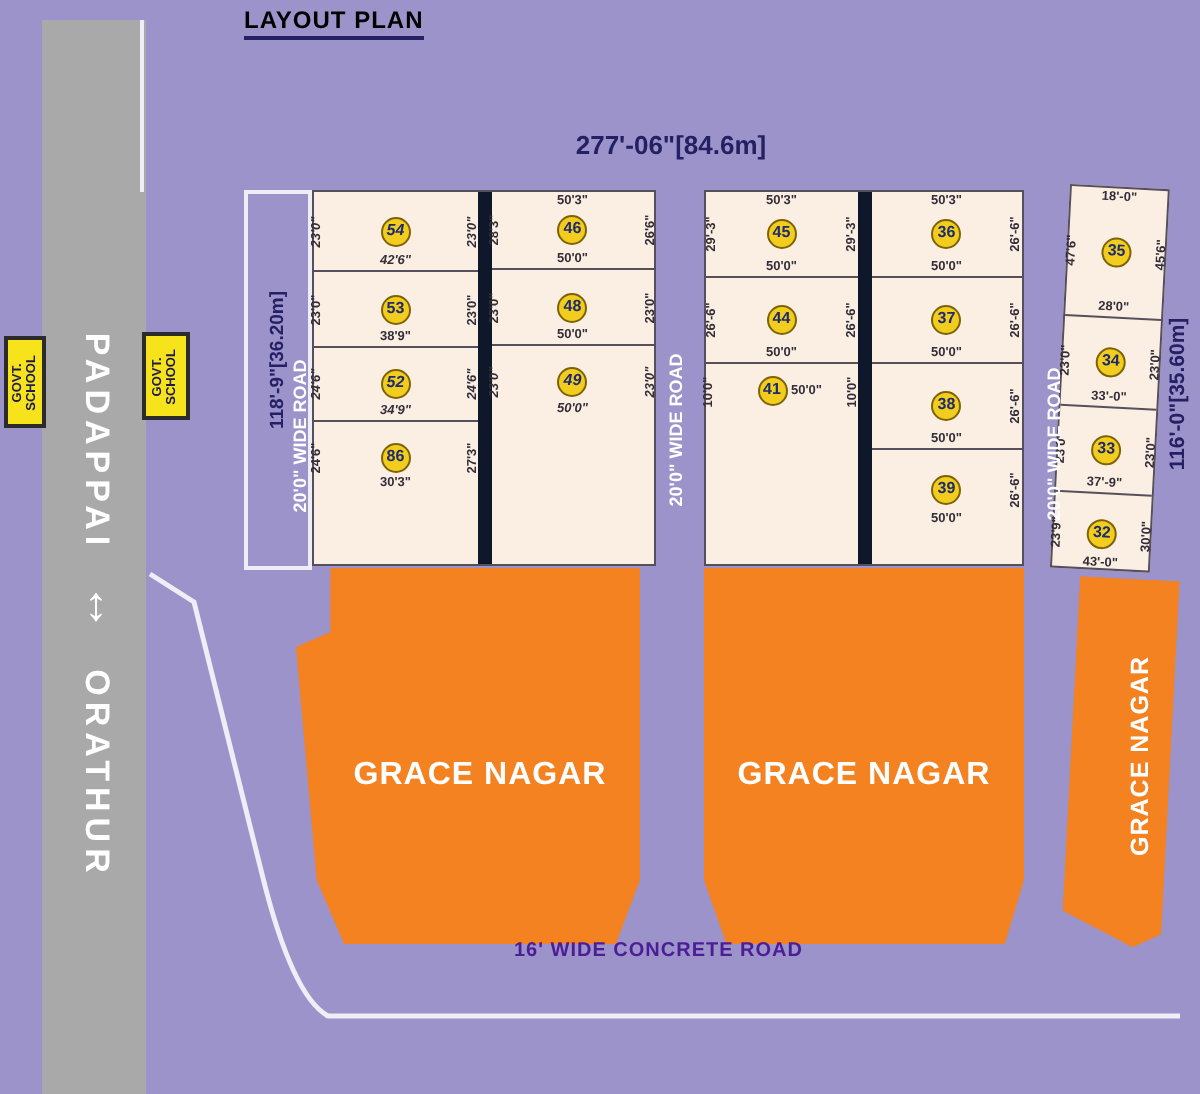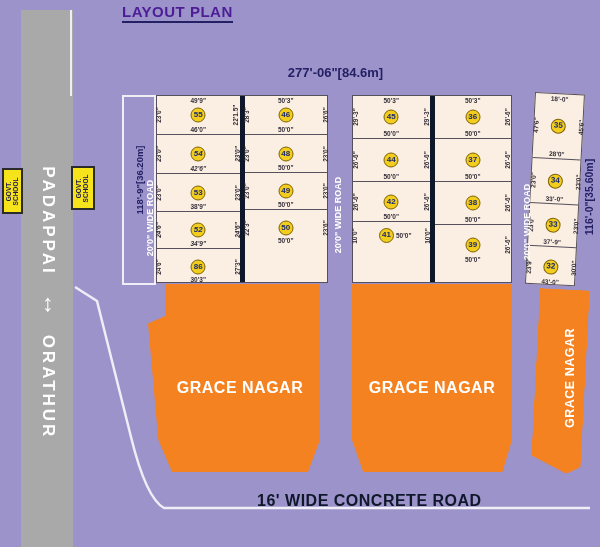--- a/index.html
+++ b/index.html
@@ -9,53 +9,53 @@
   
   .road-v{position:absolute;left:21px;top:10px;width:52px;height:537px;background:#A9A9A9}
   .road-word{position:absolute;color:#fff;font-weight:bold;font-size:17px;letter-spacing:3px;white-space:nowrap;transform:translate(-50%,-50%) rotate(90deg)}
   .road-arrow{position:absolute;color:#fff;font-weight:bold;font-size:24px;transform:translate(-50%,-50%)}
 
   
   .school{position:absolute;background:#F6E31C;border:2px solid #2b2b2b;display:flex;align-items:center;justify-content:center}
   .school-txt{transform:rotate(-90deg);font-weight:bold;font-size:6.5px;line-height:1.15;color:#1c1a4e;text-align:center;white-space:nowrap}
   .school-txt span{display:block}
 
-  .title{position:absolute;left:122px;top:3px;font-size:15px;font-weight:bold;color:#4c1d95;letter-spacing:.5px;border-bottom:2.5px solid #232064;padding-bottom:1px}
+  .title{position:absolute;left:122px;top:3px;font-size:12px;font-weight:bold;color:#000000;letter-spacing:.5px;border-bottom:2.5px solid #232064;padding-bottom:1px}
   .dim-top{position:absolute;left:258px;top:65px;width:155px;text-align:center;font-size:13px;font-weight:bold;color:#232064;white-space:nowrap}
 
   .vlabel{position:absolute;font-weight:bold;white-space:nowrap;transform:translate(-50%,-50%) rotate(-90deg)}
   .vlabel.navy{color:#232064}
   .vlabel.white{color:#fff}
 
   .west-strip{position:absolute;left:122px;top:95px;width:34px;height:190px;border:2px solid #EFEDF6}
 
   
   .block{position:absolute;background:#FBEFE3;border:1px solid #55505c;display:flex}
   .col{position:relative;flex:1 1 0;height:100%}
-  .col + .col{border-left:5px solid #0f172a}
+  .col + .col{border-left:7px solid #0f172a}
   .cell{position:relative}
   .cell + .cell{border-top:1px solid #55505c}
   .dim{position:absolute;font-weight:bold;font-size:6.5px;color:#332E39;white-space:nowrap}
   .dim.t{top:1px;left:50%;transform:translateX(-50%)}
   .dim.b{bottom:1px;left:50%;transform:translateX(-50%)}
   .dim.l{left:-6px;top:50%;transform:translateY(-50%) rotate(-90deg)}
   .dim.r{right:-6px;top:50%;transform:translateY(-50%) rotate(-90deg)}
   .badge{position:absolute;left:50%;top:50%;transform:translate(-50%,-50%);width:15px;height:15px;border-radius:50%;background:#F2CD1E;border:1px solid #7d6206;color:#1c2a70;font-weight:bold;font-size:8px;line-height:12px;text-align:center}
   .cell.short{display:flex;align-items:center;justify-content:flex-start;padding-left:8px;gap:2px}
   .cell.short .badge{position:static;transform:none;flex:0 0 auto}
   .dim.inline{position:static;font-size:6.5px}
 
   #block-3-wrap{transform:rotate(3deg);transform-origin:0 0}
 
   
   .orange{position:absolute;background:#F58220}
   .gn-label{position:absolute;color:#fff;font-weight:bold;font-size:16px;letter-spacing:.5px;white-space:nowrap;transform:translate(-50%,-50%)}
   .gn-label.vert{font-size:12.5px;transform:translate(-50%,-50%) rotate(-90deg)}
 
-  .bottom-road-label{position:absolute;left:257px;top:492px;font-size:16px;font-weight:bold;color:#0f172a;letter-spacing:.5px;white-space:nowrap}
+  .bottom-road-label{position:absolute;left:257px;top:470px;font-size:10px;font-weight:bold;color:#4c1d95;letter-spacing:.5px;white-space:nowrap}
 
   svg.overlay{position:absolute;left:0;top:0;pointer-events:none}
 </style>
 </head>
 <body>
 
 <div class="canvas">
 
   <div class="road-v"></div>
   <div class="road-word" style="left:48px;top:221px">PADAPPAI</div>
@@ -77,27 +77,20 @@
 
   <div class="title">LAYOUT PLAN</div>
   <div class="dim-top">277'-06"[84.6m]</div>
 
   <div class="west-strip"></div>
   <div class="vlabel navy" style="left:139px;top:180px;font-size:9.5px">118'-9"[36.20m]</div>
   <div class="vlabel white" style="left:150px;top:218px;font-size:9px">20'0" WIDE ROAD</div>
 
   <div class="block" style="left:156px;top:95px;width:172px;height:188px">
       <div class="col">
-        <div class="cell" style="height: 38px;">
-          <span class="dim t">49'9"</span>
-          <span class="dim b">46'0"</span>
-          <span class="dim l">23'0"</span>
-          <span class="dim r">22'1.5"</span>
-          <span class="badge">55</span>
-        </div>
         <div class="cell" style="height: 39px; font-style: italic;">
           <span class="dim b">42'6"</span>
           <span class="dim l">23'0"</span>
           <span class="dim r">23'0"</span>
           <span class="badge">54</span>
         </div>
         <div class="cell" style="height: 38px;">
           <span class="dim b">38'9"</span>
           <span class="dim l">23'0"</span>
           <span class="dim r">23'0"</span>
@@ -123,54 +116,42 @@
           <span class="dim l">28'3"</span>
           <span class="dim r">26'6"</span>
           <span class="badge">46</span>
         </div>
         <div class="cell" style="height: 38px;">
           <span class="dim b">50'0"</span>
           <span class="dim l">23'0"</span>
           <span class="dim r">23'0"</span>
           <span class="badge">48</span>
         </div>
-        <div class="cell" style="height: 37px;">
+        <div class="cell" style="height: 37px; font-style: italic;">
           <span class="dim b">50'0"</span>
           <span class="dim l">23'0"</span>
           <span class="dim r">23'0"</span>
           <span class="badge">49</span>
-        </div>
-        <div class="cell" style="height: 36px;">
-          <span class="dim b">50'0"</span>
-          <span class="dim l">22'3"</span>
-          <span class="dim r">23'6"</span>
-          <span class="badge">50</span>
         </div>
       </div>
     </div>
   <div class="block" style="left:352px;top:95px;width:160px;height:188px">
       <div class="col">
         <div class="cell" style="height: 42px;">
           <span class="dim t">50'3"</span>
           <span class="dim b">50'0"</span>
           <span class="dim l">29'-3"</span>
           <span class="dim r">29'-3"</span>
           <span class="badge">45</span>
         </div>
         <div class="cell" style="height: 43px;">
           <span class="dim b">50'0"</span>
           <span class="dim l">26'-6"</span>
           <span class="dim r">26'-6"</span>
           <span class="badge">44</span>
-        </div>
-        <div class="cell" style="height: 40px;">
-          <span class="dim b">50'0"</span>
-          <span class="dim l">26'-6"</span>
-          <span class="dim r">26'-6"</span>
-          <span class="badge">42</span>
         </div>
         <div class="cell short" style="height: 28px; justify-content: center;">
           <span class="dim l">10'0"</span>
           <span class="dim r">10'0"</span>
           <span class="badge">41</span>
           <span class="dim inline">50'0"</span>
         </div>
       </div>
       <div class="col">
         <div class="cell" style="height: 42px;">

